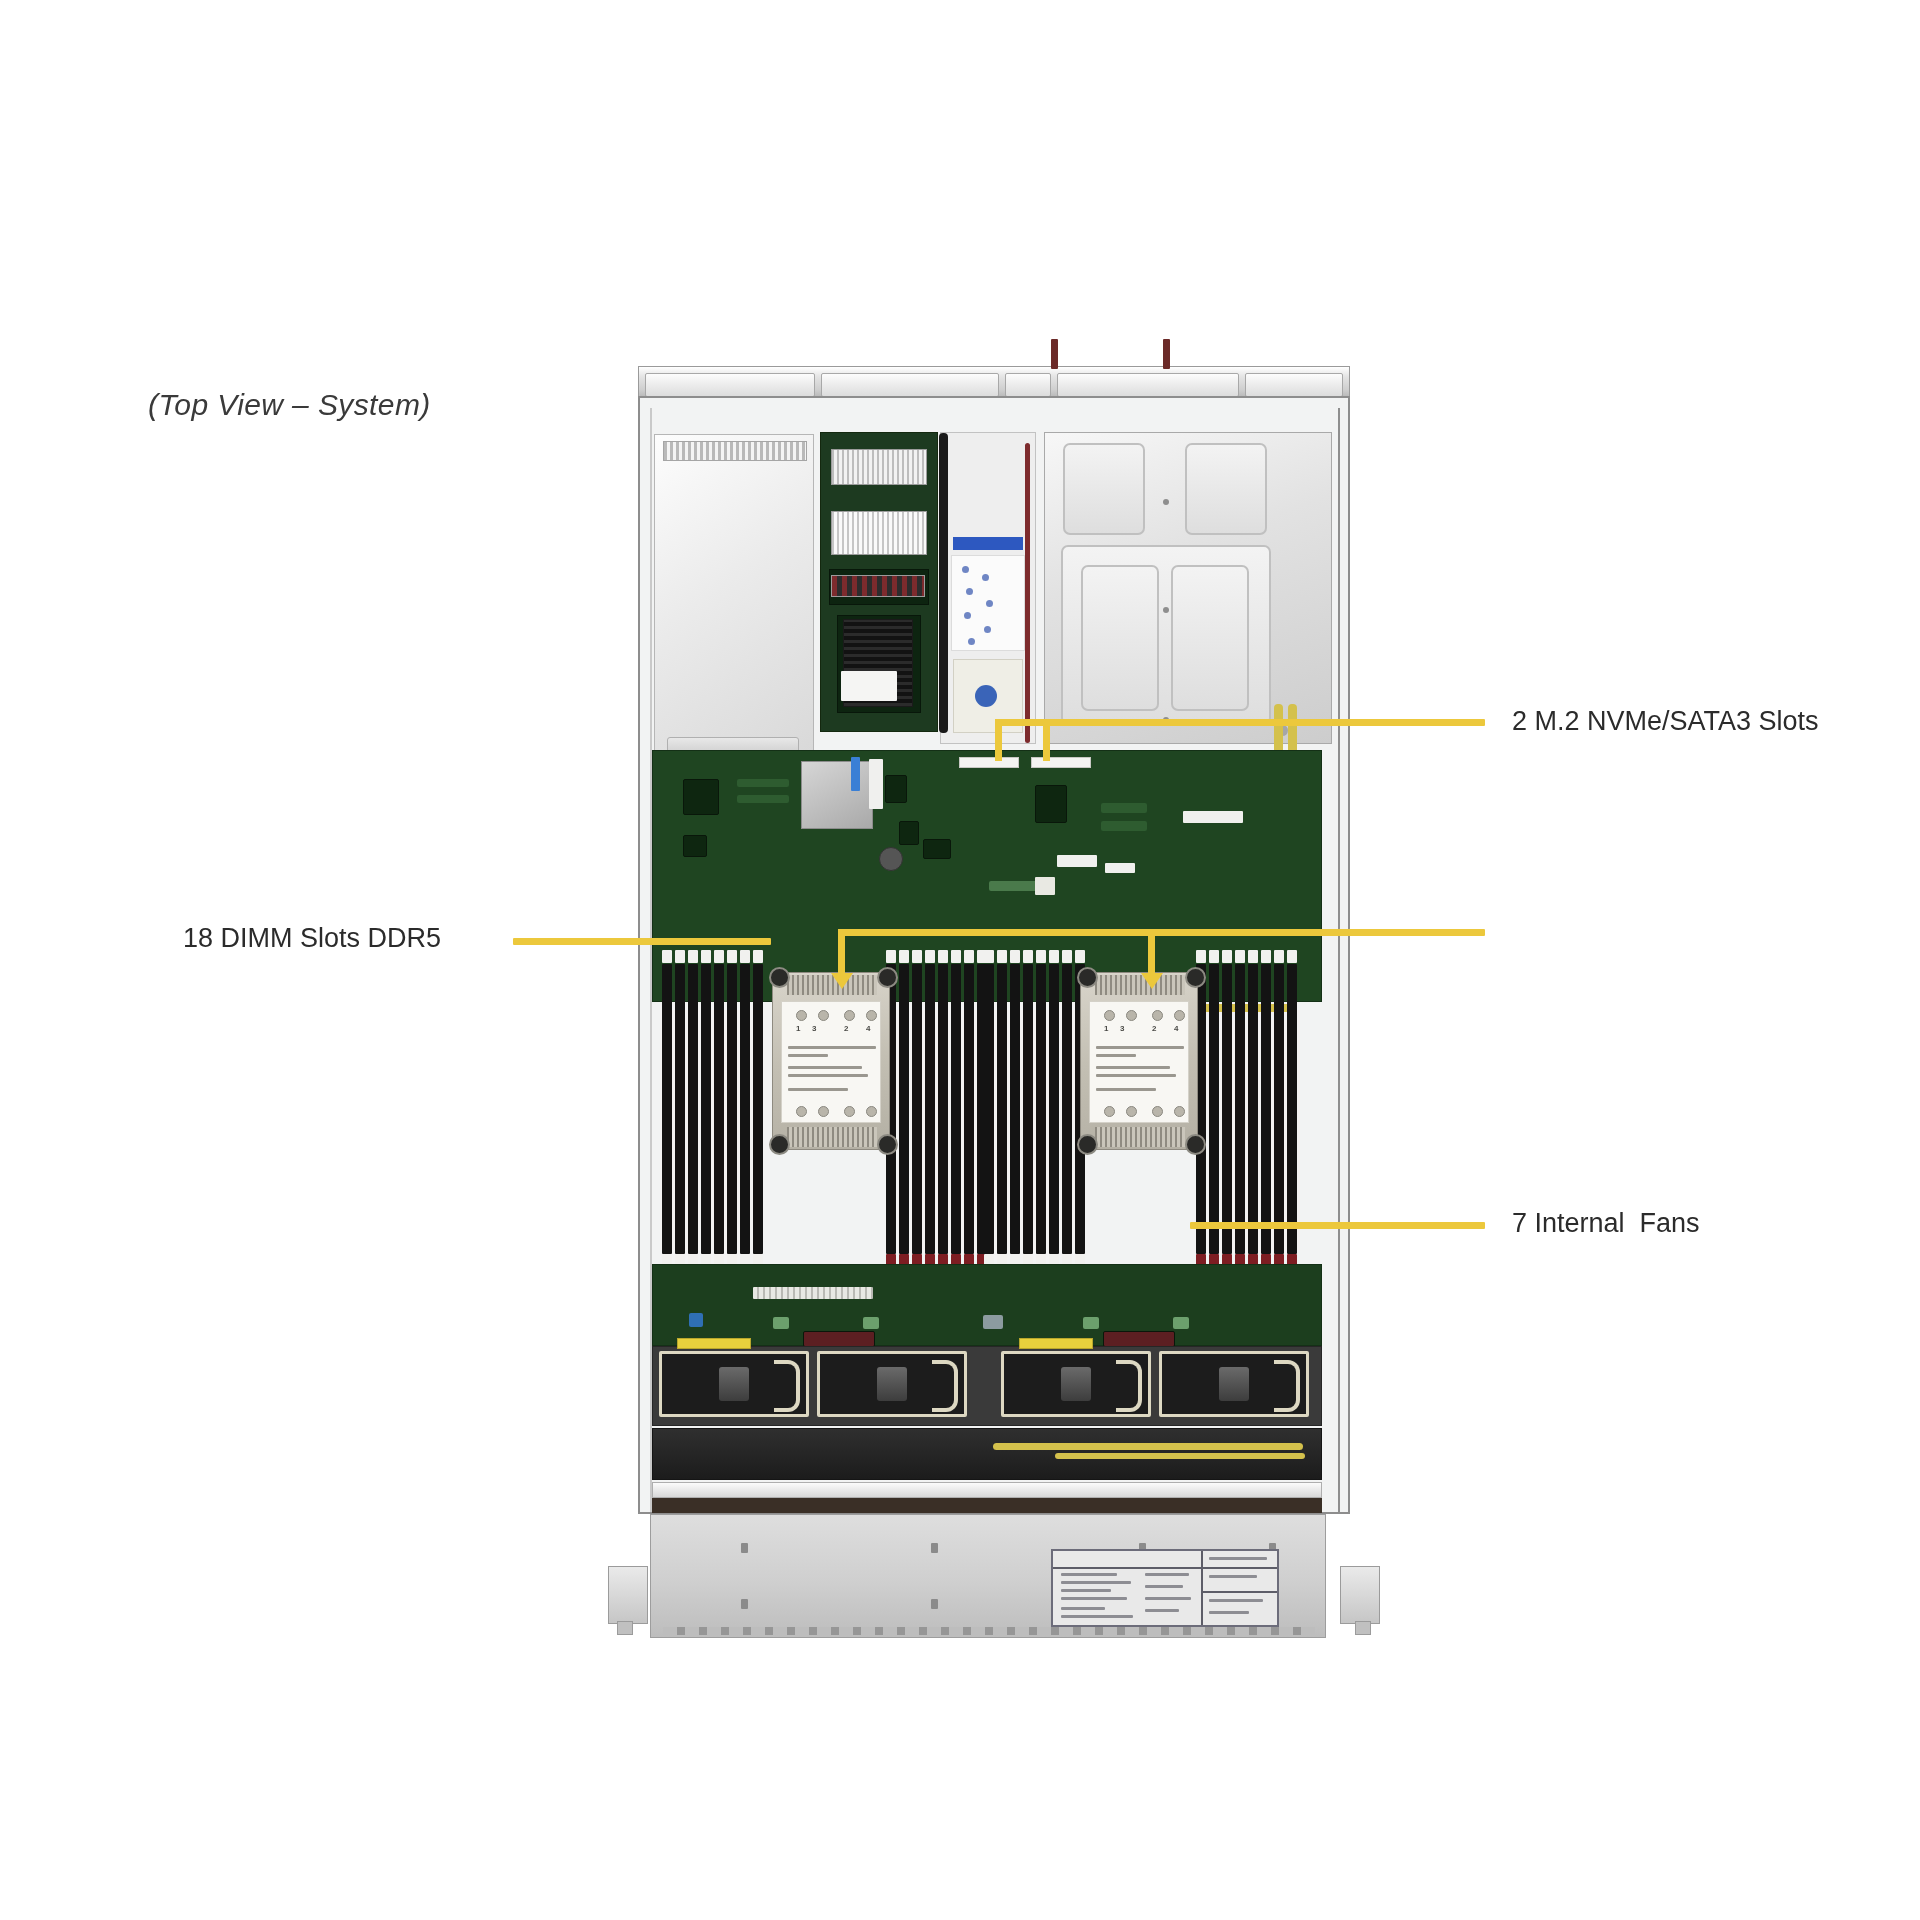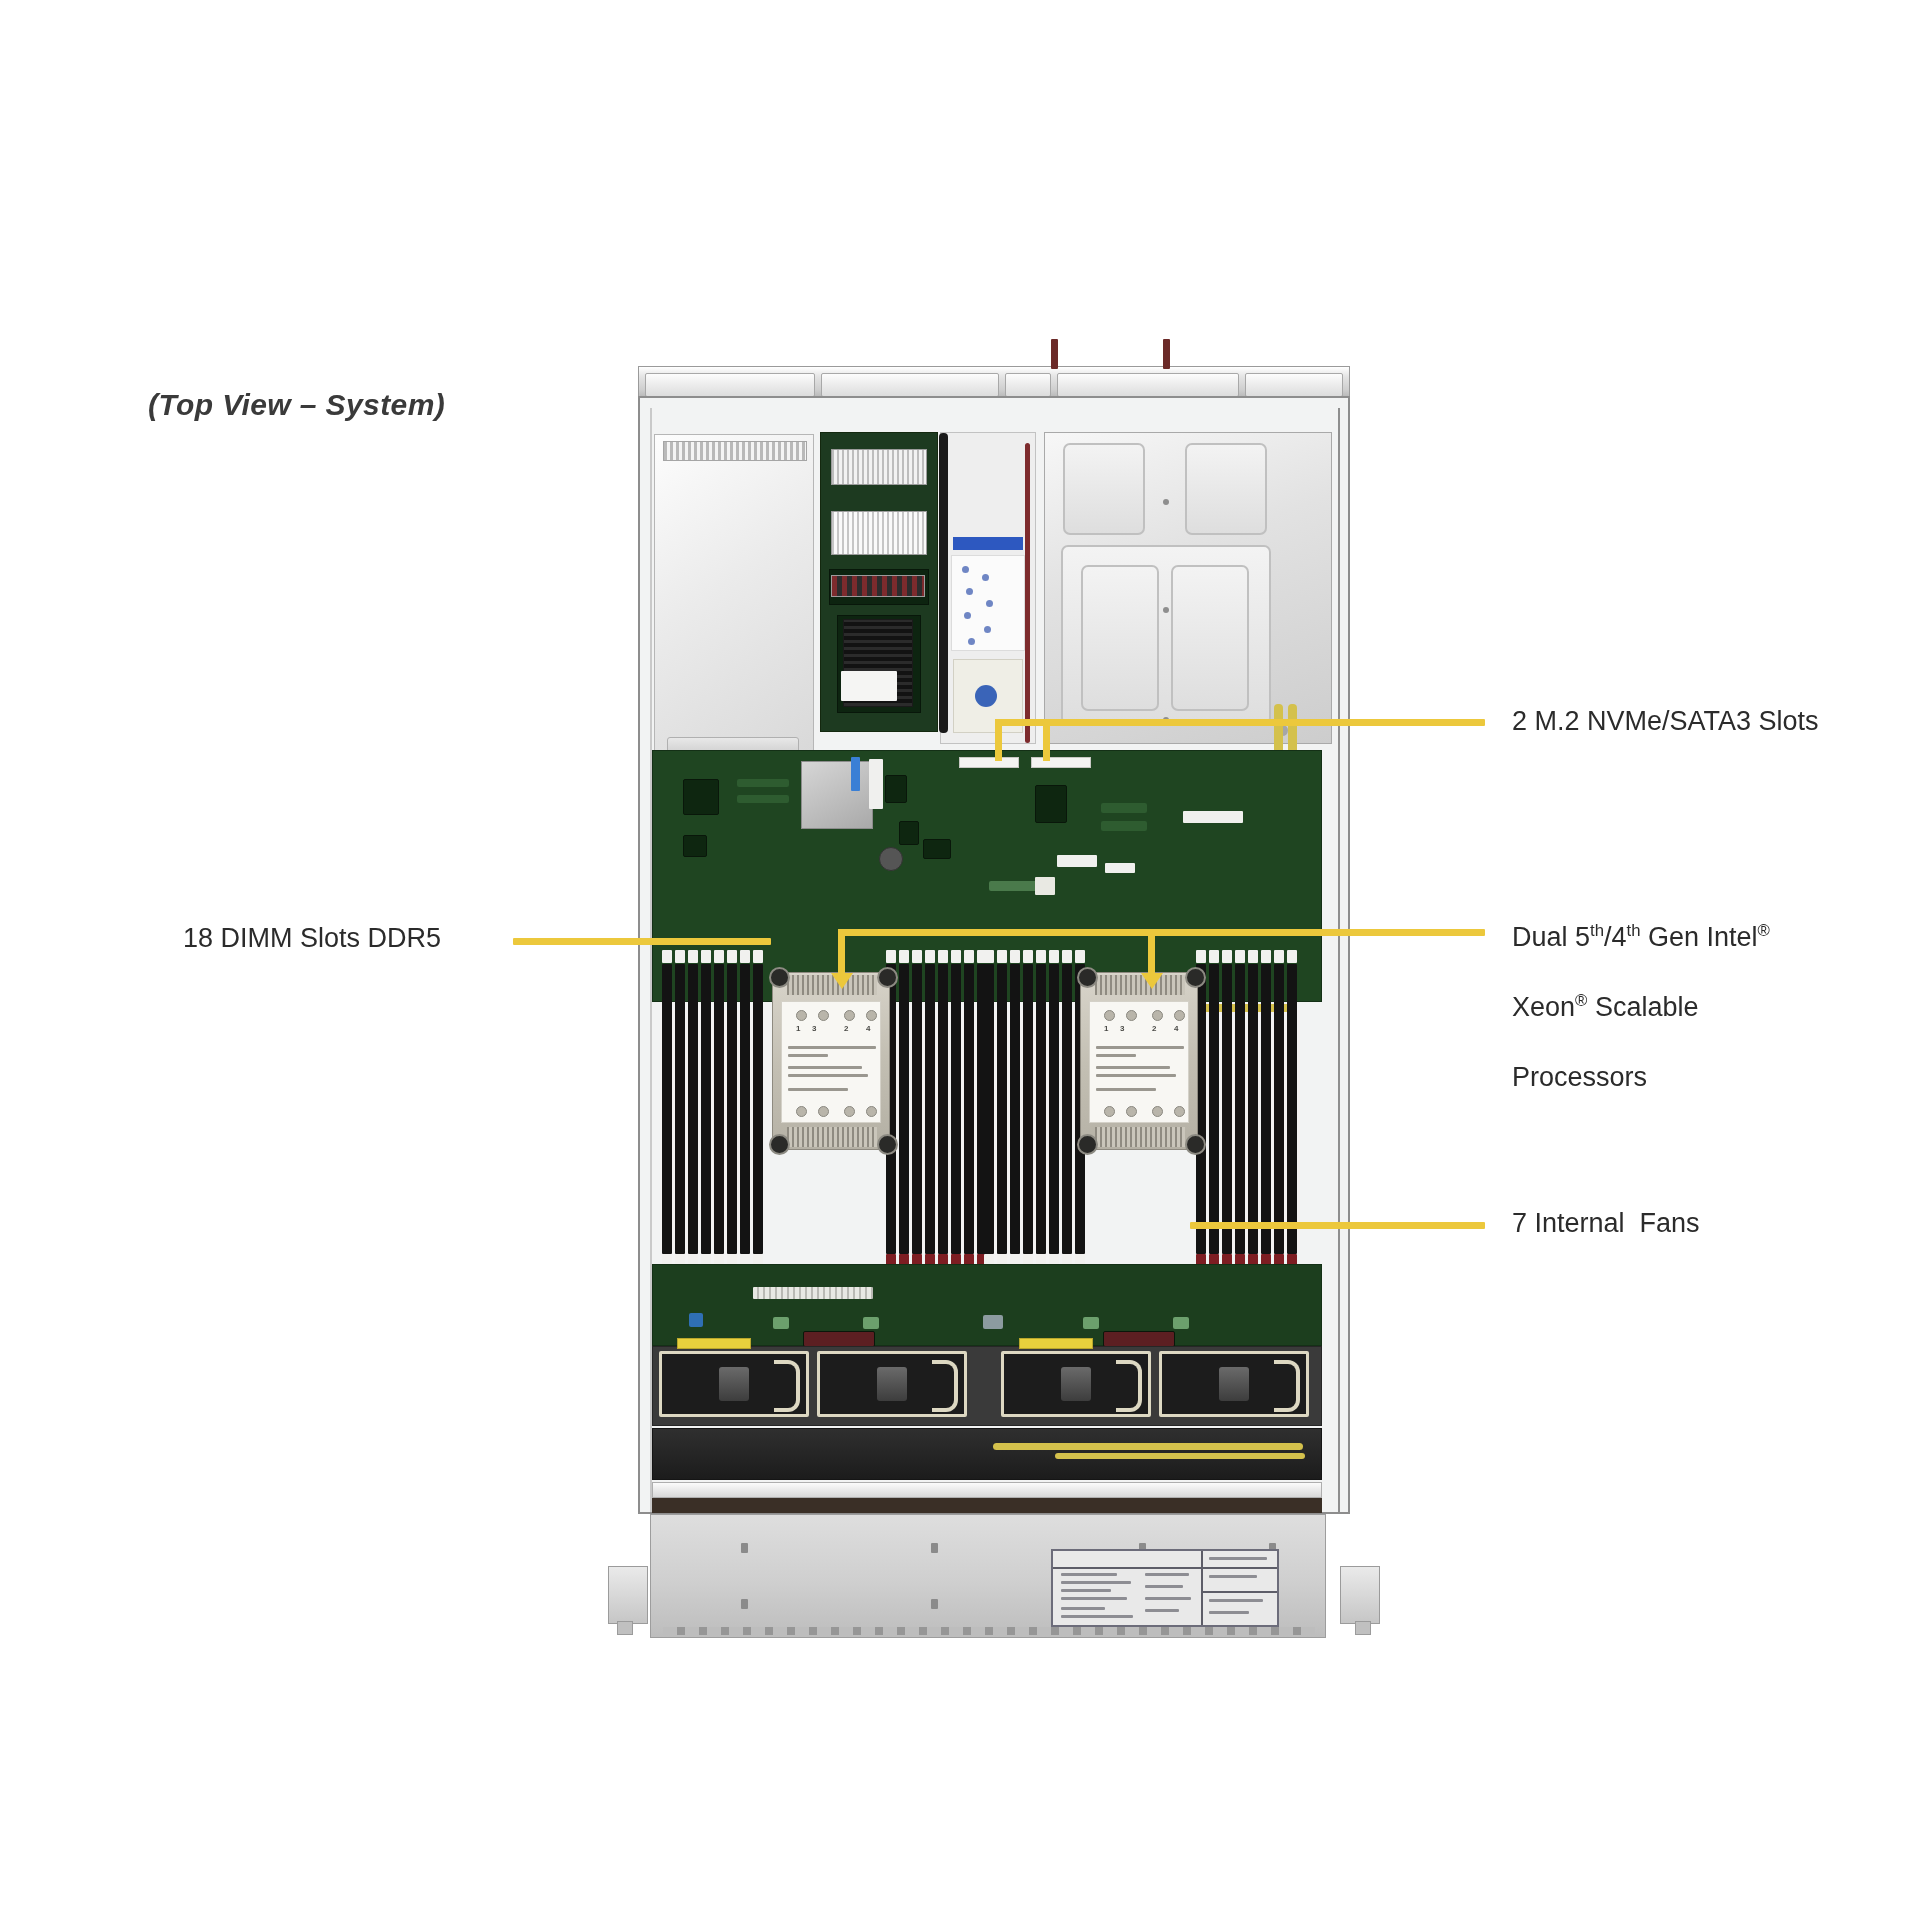--- a/index.html
+++ b/index.html
@@ -16,21 +16,20 @@
 
   
   .view-title {
     position: absolute;
     left: 148px; top: 388px;
     font-size: 30px;
     font-style: italic;
     color: #3a3a3a;
     letter-spacing: .4px;
     white-space: nowrap;
-    font-weight: bold;
   }
 
   
   .callout-label {
     position: absolute;
     font-size: 27px;
     color: #2b2b2b;
     line-height: 1.30;
     white-space: pre-line;
   }
@@ -687,25 +686,20 @@
   <div class="lead-stub" style="left:1043px; top:719px; height:42px;"></div>
   <div class="callout-label" style="left:1512px; top:704px; white-space:nowrap;">2 M.2 NVMe/SATA3 Slots</div>
 
   <div class="lead-line" style="left:935px; top:929px; width:550px;"></div>
   <div class="lead-stub" style="left:838px; top:929px; height:48px;"></div>
   <div class="lead-arrow" style="left:831px; top:973px;"></div>
   <div class="lead-line" style="left:838px; top:929px; width:100px;"></div>
   <div class="lead-stub" style="left:1148px; top:929px; height:48px;"></div>
   <div class="lead-arrow" style="left:1141px; top:973px;"></div>
 
-  <div class="callout-label" style="left:1512px; top:885px;">
-    <span><span>Dual 5</span><sup>th</sup><span>/4</span><sup>th</sup><span> Gen Intel</span><sup>®</sup></span><br>
-    <span><span>Xeon</span><sup>®</sup><span> Scalable</span></span><br>
-    <span>Processors</span>
-  </div>
 
   <div class="lead-line" style="left:1190px; top:1222px; width:295px;"></div>
   <div class="callout-label" style="left:1512px; top:1206px; white-space:pre;">7 Internal  Fans</div>
 
   <div class="lead-line" style="left:513px; top:938px; width:258px;"></div>
   <div class="callout-label label-left" style="left:183px; top:921px;">18 DIMM Slots DDR5</div>
 
 </div>
 
 </body></html>

